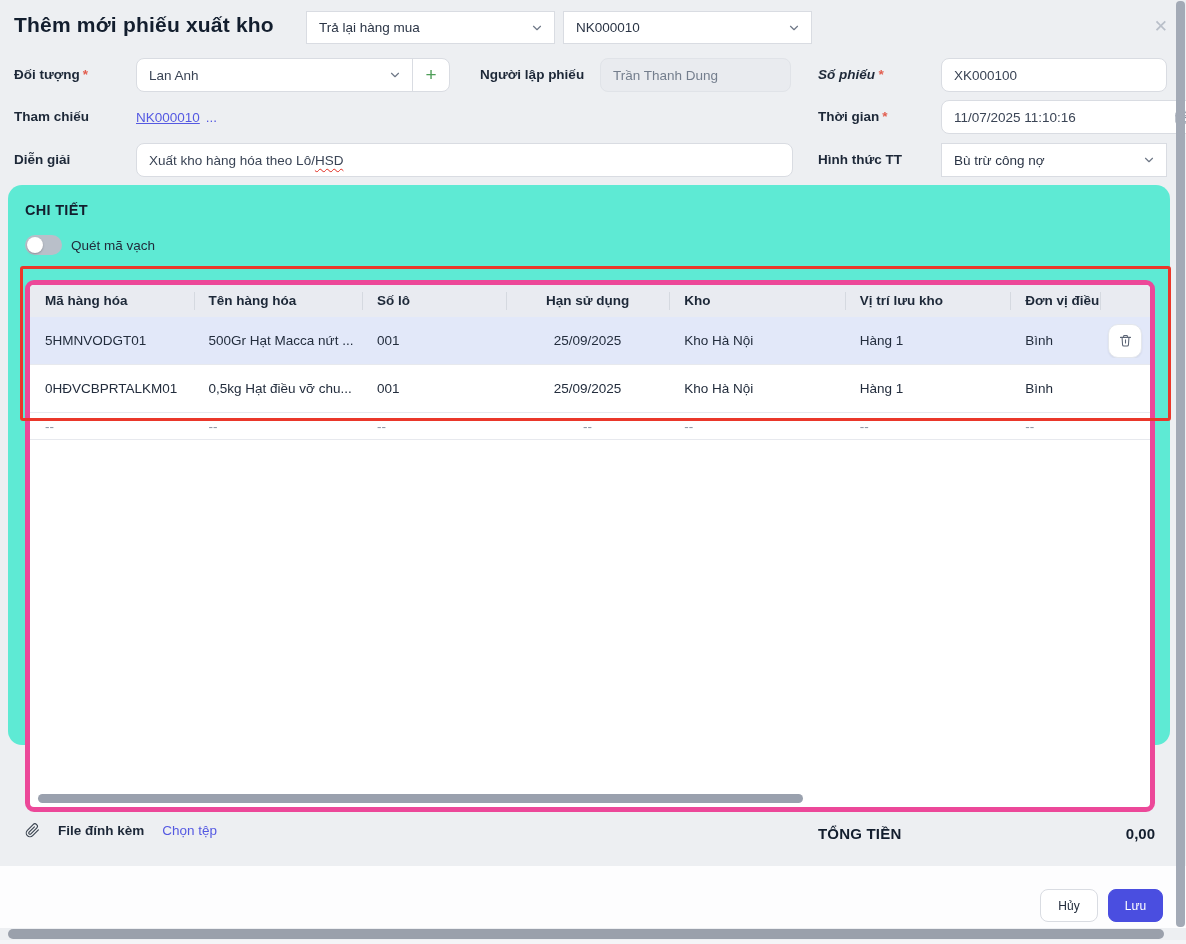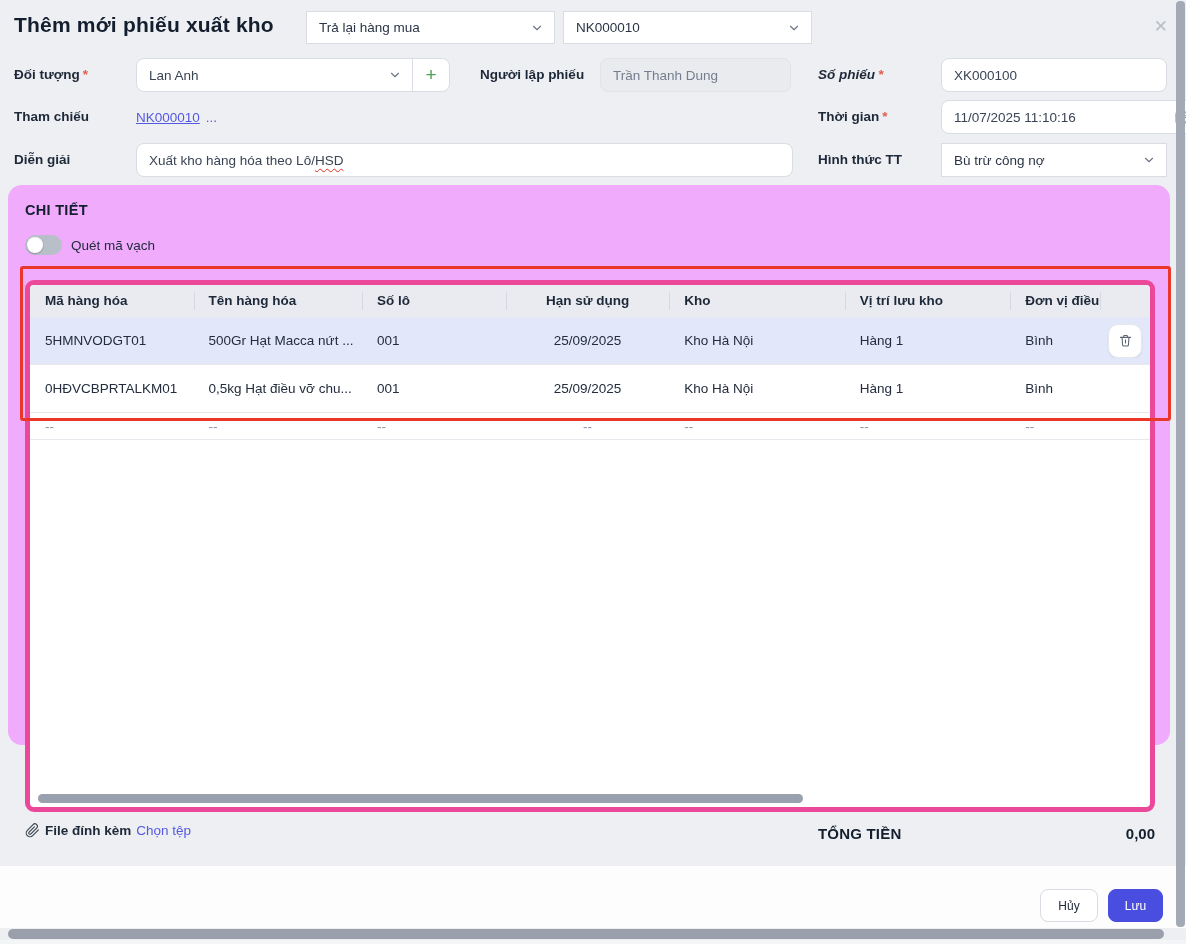--- a/index.html
+++ b/index.html
@@ -26,21 +26,21 @@
   .combo .main { flex:1; display:flex; align-items:center; padding:0 10px 0 12px; }
   .combo .main .grow { flex:1; }
   .combo .plus { width:37px; border-left:1px solid #d9dce2; display:flex; align-items:center; justify-content:center;
                  color:#4f9e59; font-size:19px; font-weight:400; cursor:pointer; }
   .link { color:#5559e2; text-decoration:underline; font-size:13.5px; cursor:pointer; }
   .link-more { color:#5559e2; font-size:13.5px; margin-left:6px; cursor:pointer; }
   .squiggle { text-decoration:underline; text-decoration-style:wavy; text-decoration-color:#e02b20; text-decoration-thickness:1px; text-underline-offset:3px; }
   .cal-icon { width:16px; height:16px; stroke:#8a93a2; fill:none; stroke-width:1.6; stroke-linecap:round; margin-left:auto; }
 
   
-  .card { position:absolute; left:8px; top:185px; width:1162px; height:560px; background:#f0abfc; border-radius:14px; }
+  .card { position:absolute; left:8px; top:185px; width:1162px; height:560px; background:#5eead4; border-radius:14px; }
   .card-title { position:absolute; left:17px; top:17px; font-size:14.5px; font-weight:700; color:#131e2e; letter-spacing:.3px; }
   .toggle-row { position:absolute; left:17px; top:50px; display:flex; align-items:center; gap:9px; }
   .toggle { width:37px; height:20px; background:#b9bfc9; border-radius:10px; position:relative; cursor:pointer; }
   .toggle .knob { position:absolute; left:2px; top:2px; width:16px; height:16px; background:#fff; border-radius:50%; box-shadow:0 1px 2px rgba(0,0,0,.25); }
   .toggle-label { font-size:13.5px; color:#222c3c; }
 
   
   .tablebox { position:absolute; left:17px; top:95px; width:1130px; height:532px; border:5px solid #ec4899; border-radius:9px; overflow:hidden; background:#fff; }
   .thead { display:flex; height:32px; background:#e9ebf1; align-items:center; }
   .trow { display:flex; height:48px; align-items:center; border-bottom:1px solid #e7e9ee; background:#fff; }
@@ -50,21 +50,21 @@
   .thead .cell { font-weight:700; color:#1d2838; position:relative; height:32px; line-height:32px; }
   .thead .cell + .cell::before { content:""; position:absolute; left:0; top:7px; width:1px; height:18px; background:#d5d9e0; }
   .c0{width:165px;} .c1{width:170px;} .c2{width:145px;} .c3{width:165px; text-align:center; padding:0;} 
   .c4{width:177px;} .c5{width:167px;} .c6{width:91px;} .c7{width:50px; padding:0; display:flex; justify-content:center;}
   .trash-btn { width:34px; height:34px; background:#fff; border:1px solid #e4e7ec; border-radius:10px;
                display:flex; align-items:center; justify-content:center; cursor:pointer; box-shadow:0 1px 2px rgba(20,30,50,.08); }
   .trash-btn svg { width:15px; height:15px; stroke:#5c6575; fill:none; stroke-width:1.7; stroke-linecap:round; stroke-linejoin:round; }
   .hscroll { position:absolute; left:8px; bottom:4px; width:765px; height:9px; background:#9aa1ae; border-radius:5px; cursor:pointer; }
 
   
-  .attach { position:absolute; left:17px; top:638px; display:flex; gap:5px; }
+  .attach { position:absolute; left:17px; top:638px; display:flex; gap:18px; }
   .attach svg { width:15px; height:15px; stroke:#39424f; fill:none; stroke-width:1.8; stroke-linecap:round; }
   .attach .alabel { font-size:13.5px; font-weight:700; color:#1d2838; }
   .attach .choose { font-size:13.5px; color:#5559e2; cursor:pointer; }
   .total-label { position:absolute; left:810px; top:640px; font-size:15px; font-weight:700; color:#131e2e; letter-spacing:.2px; }
   .total-value { position:absolute; right:15px; top:640px; font-size:15px; font-weight:700; color:#131e2e; }
 
   
   .annotation { position:absolute; left:20px; top:266px; width:1151px; height:155px; border:3px solid #ea372a; border-radius:3px; pointer-events:none; z-index:40; }
 
   

